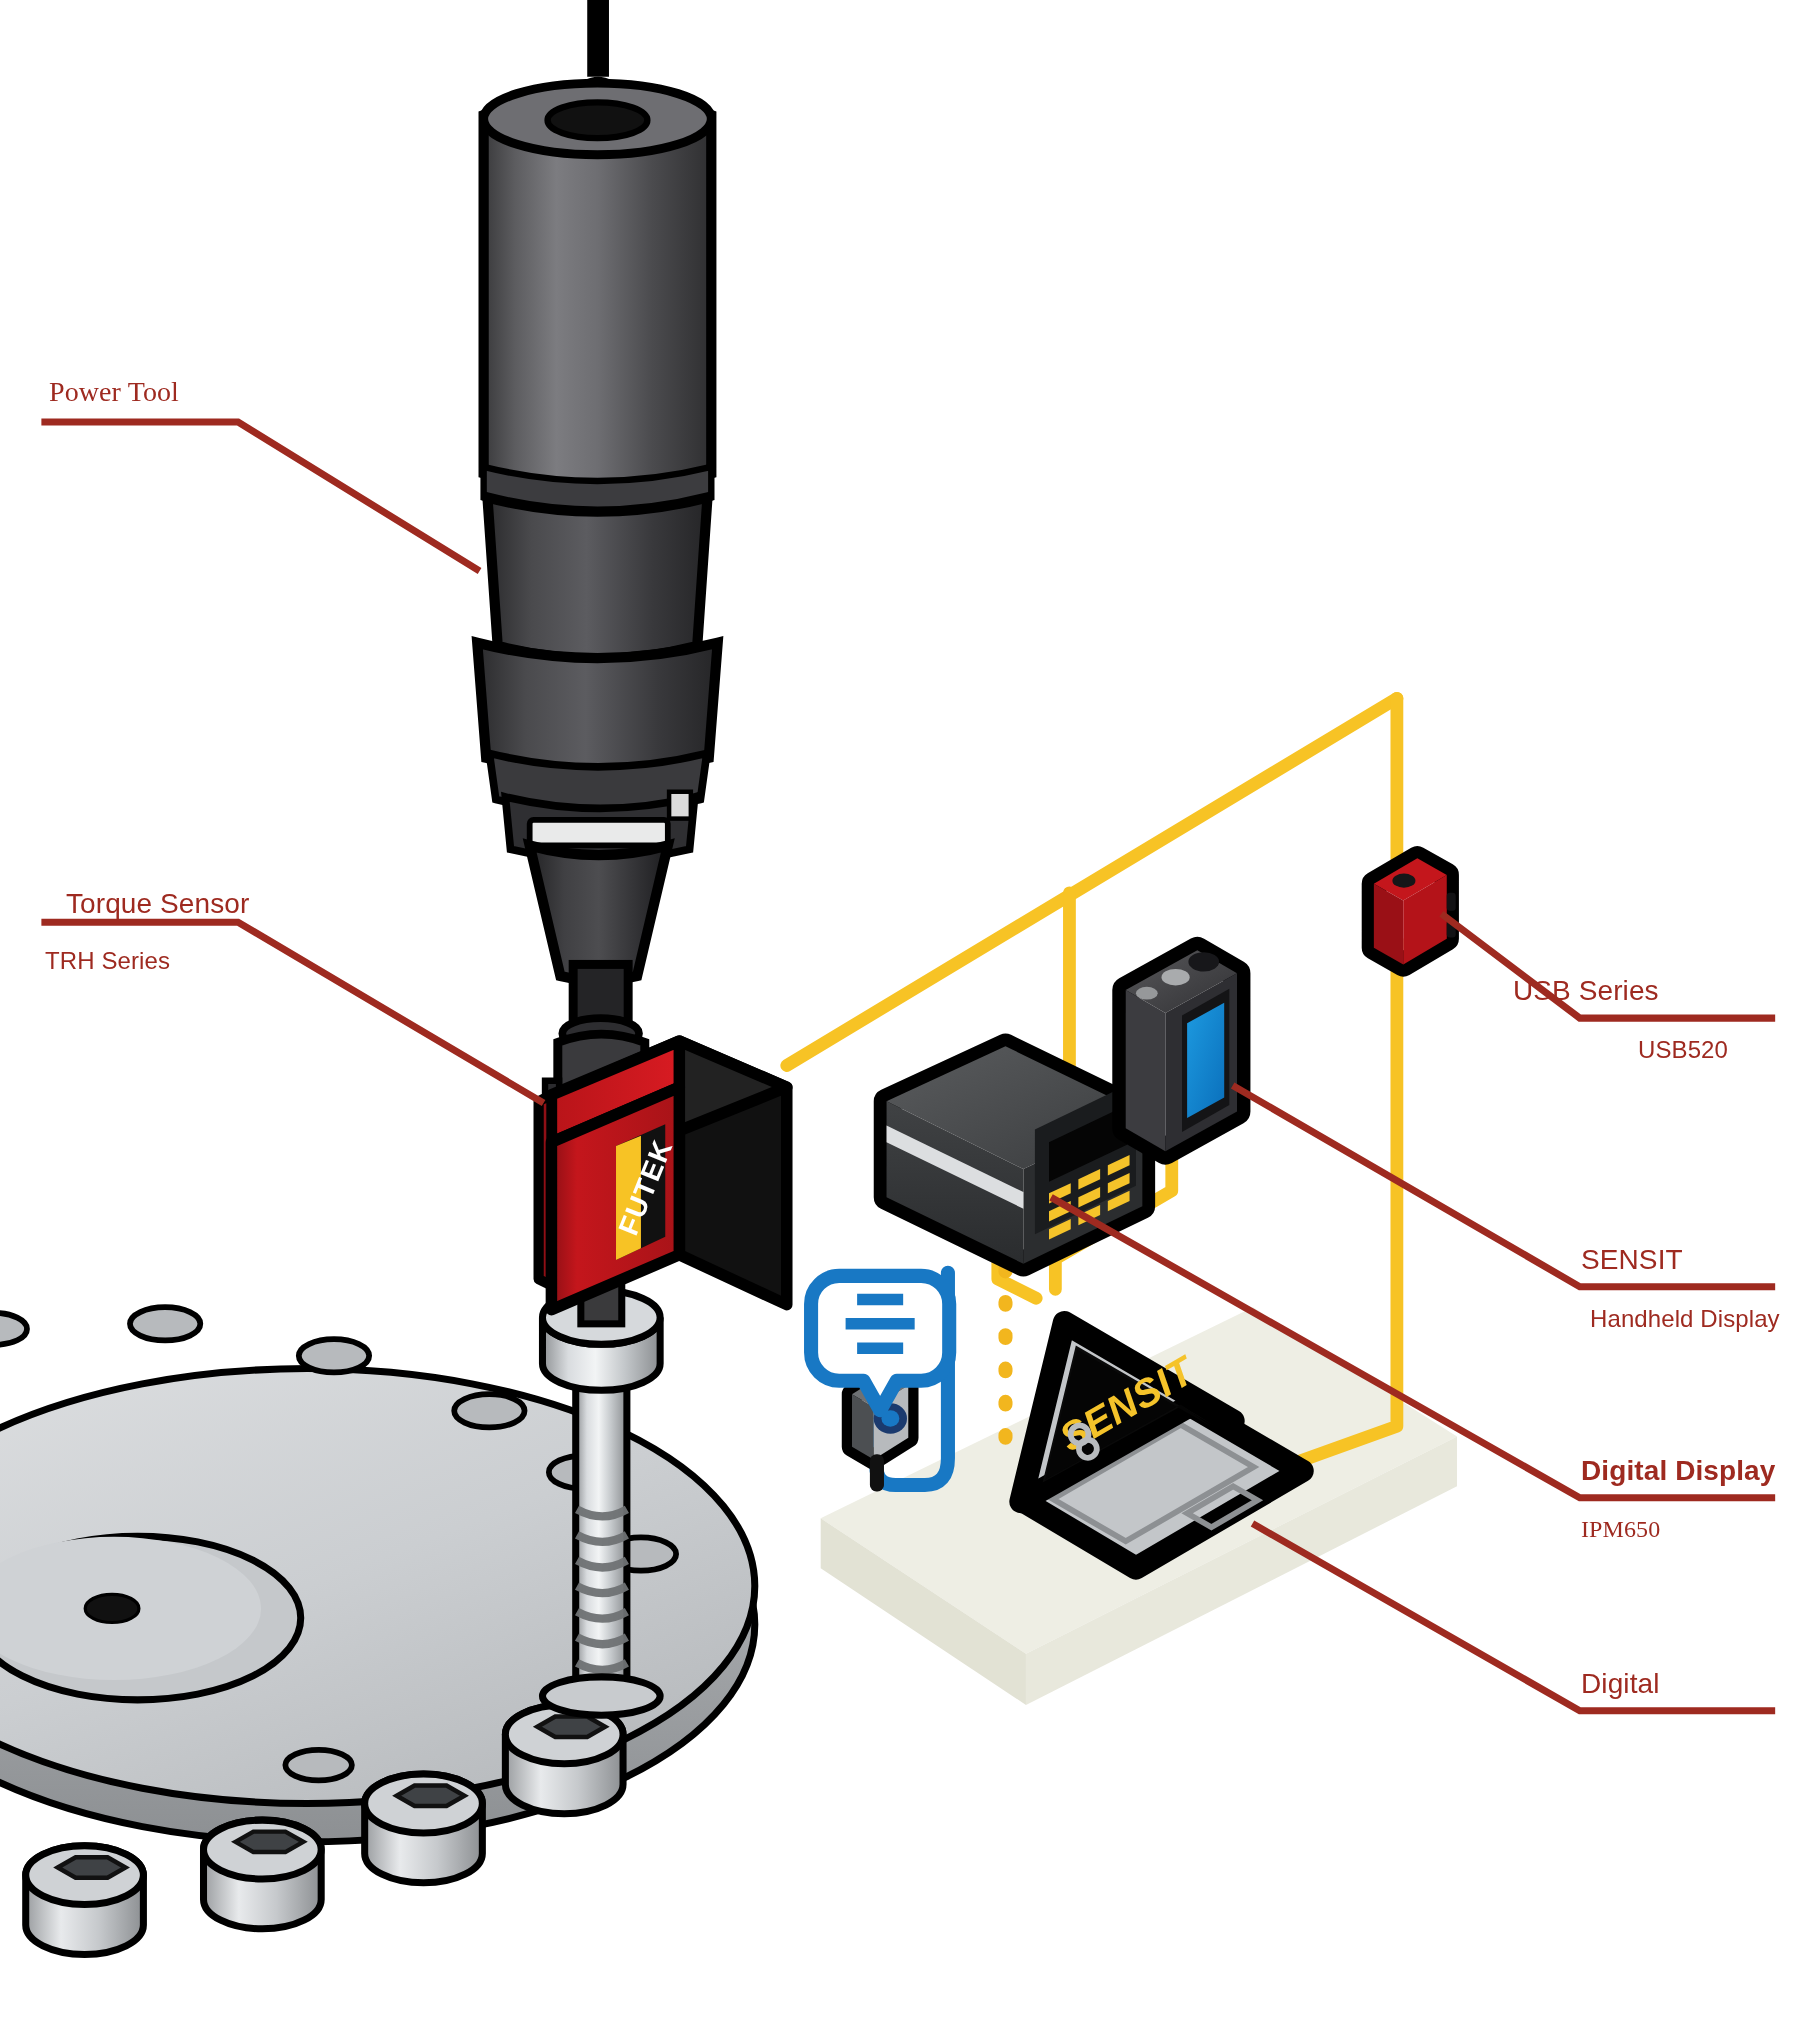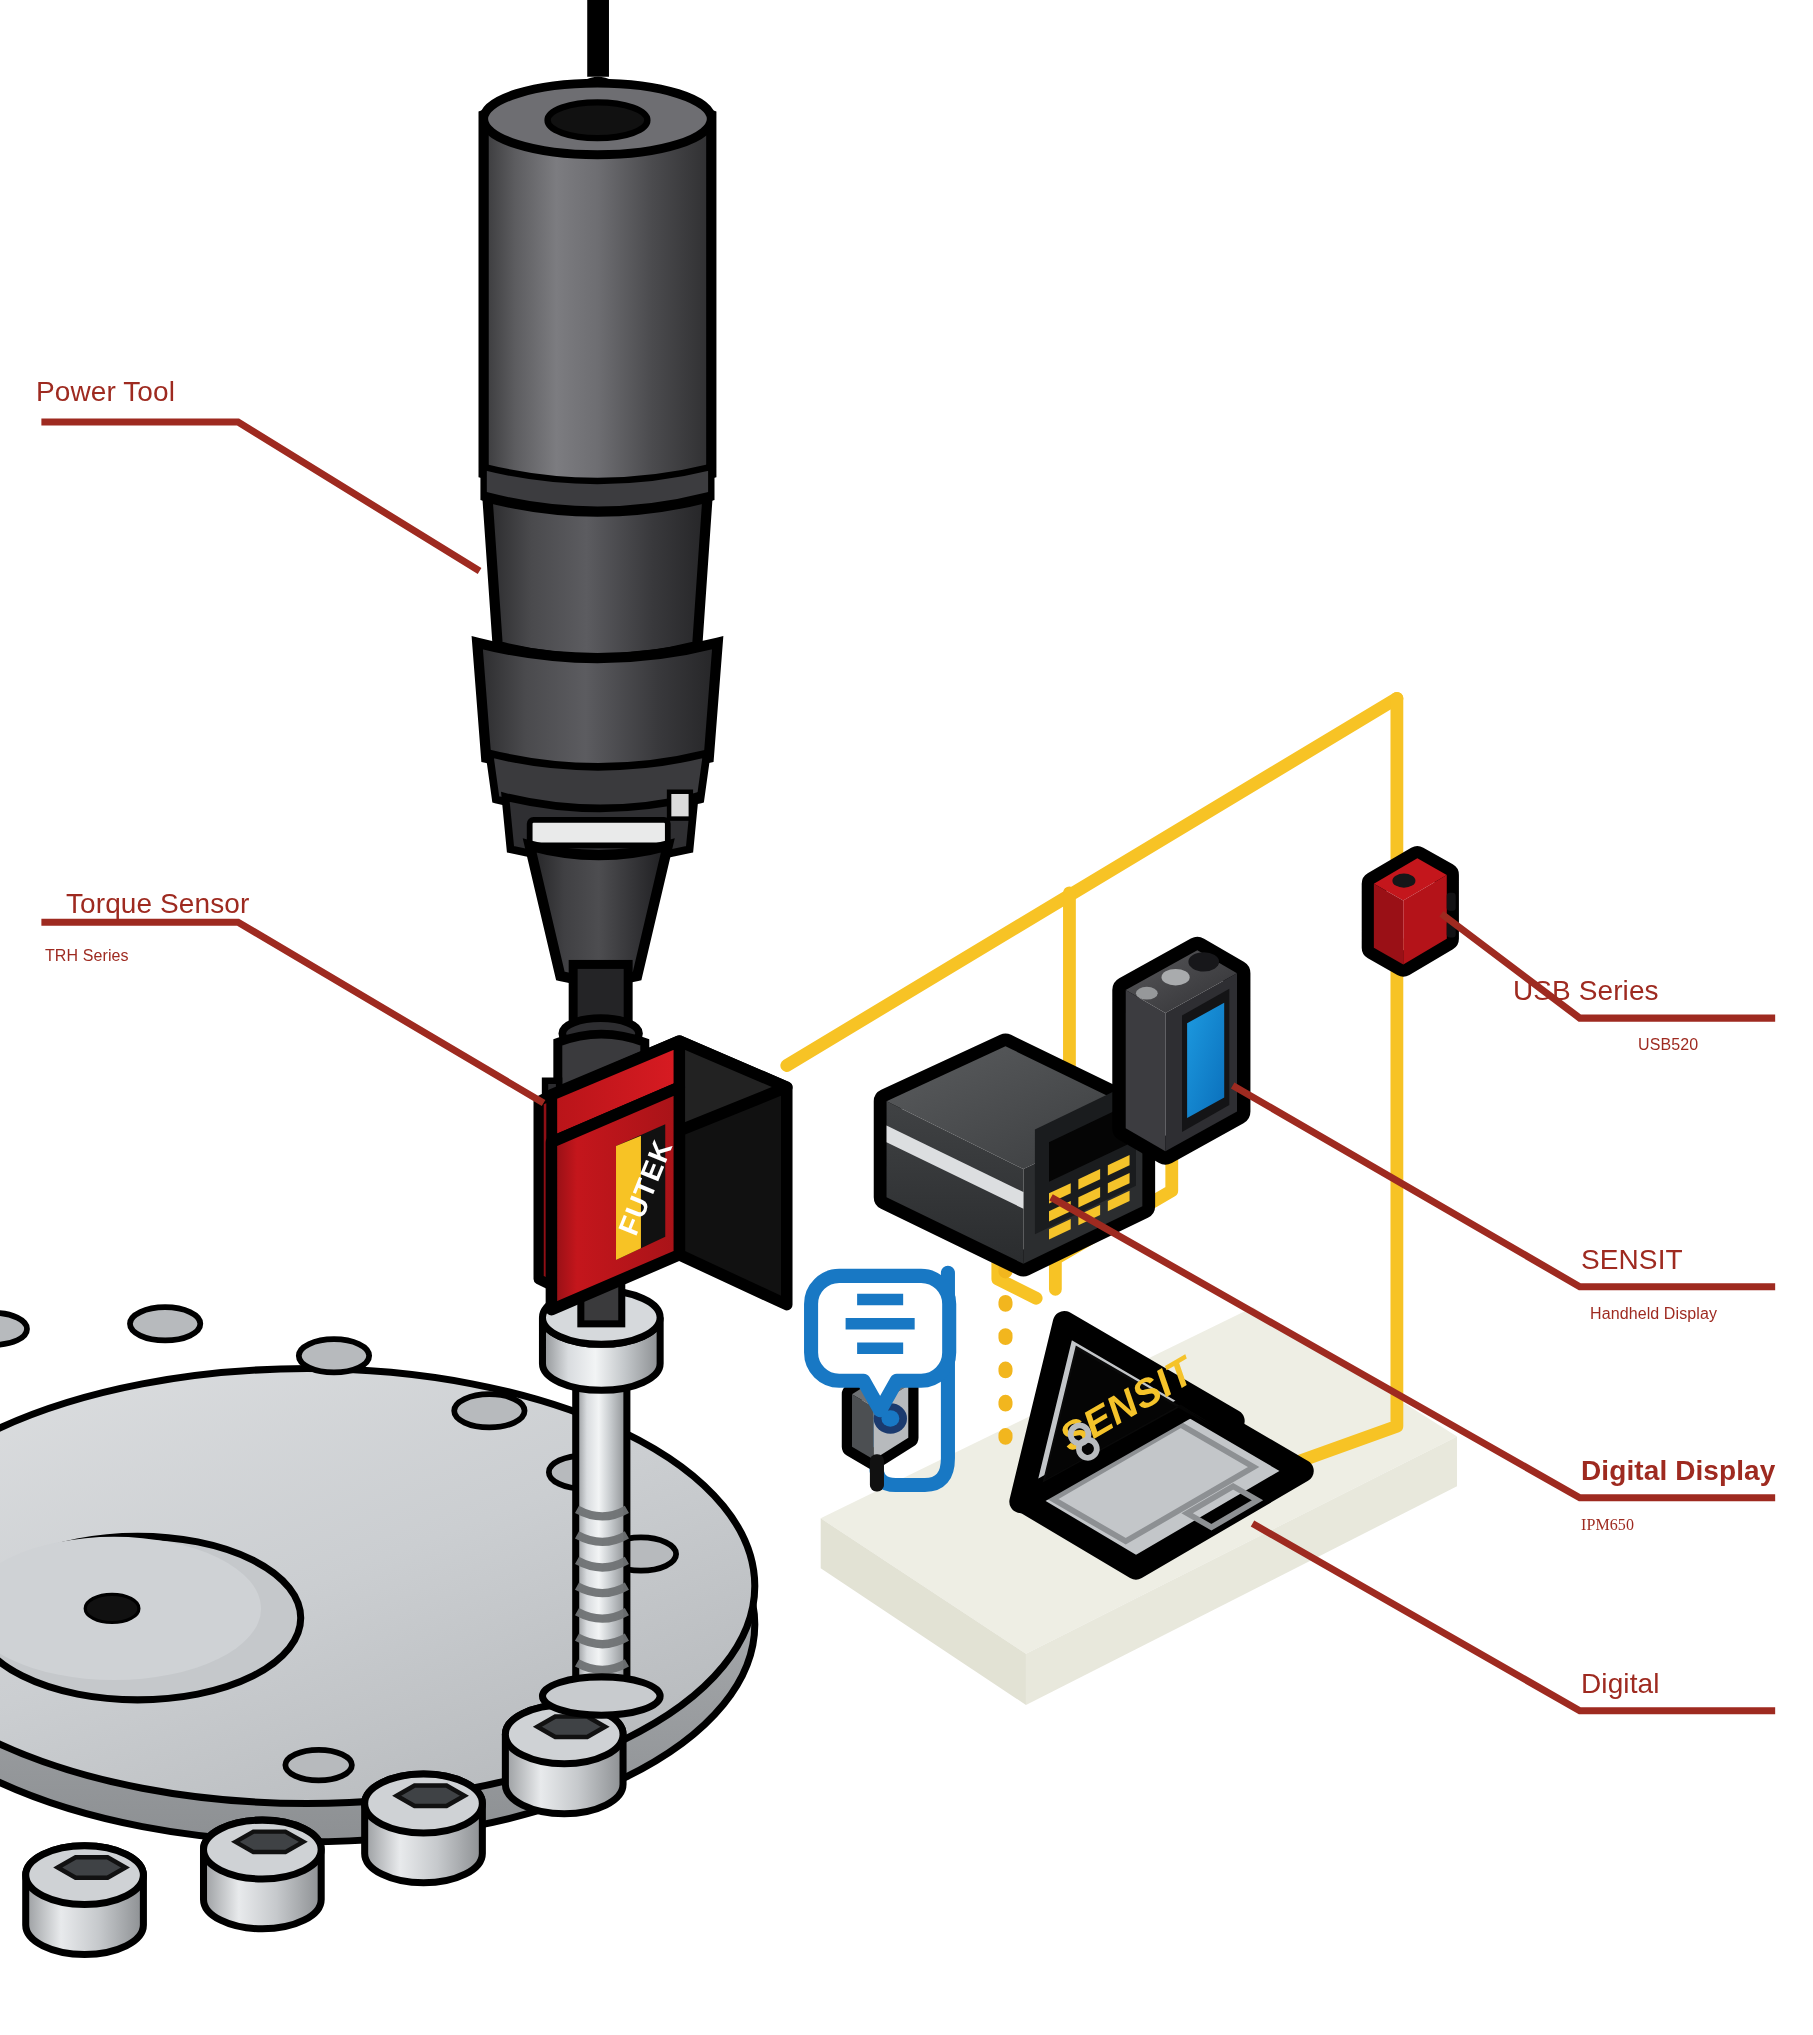--- a/index.html
+++ b/index.html
@@ -6,21 +6,21 @@
   html,body{margin:0;padding:0;background:#ffffff;}
   body{
     width:1814px;height:2035px;
     font-family:"Liberation Sans", sans-serif;
     overflow:hidden;position:relative;
   }
   #stage{position:relative;width:1814px;height:2035px;background:#fff;}
   #art{position:absolute;left:0;top:0;width:1814px;height:2035px;}
   .lbl{position:absolute;color:#9e2a20;white-space:nowrap;}
   .lbl-title{font-size:28px;letter-spacing:0.1px;}
-  .lbl-sub{font-size:16px;letter-spacing:0.1px;}
+  .lbl-sub{font-size:24px;letter-spacing:0.1px;}
 </style>
 </head>
 <body>
 
 <div id="stage">
 
 <svg id="art" viewBox="0 0 2836 3182" xmlns="http://www.w3.org/2000/svg">
   <defs>
     <linearGradient id="gTool" x1="0" y1="0" x2="1" y2="0">
       <stop offset="0" stop-color="#3a3a3c"></stop>
@@ -312,21 +312,21 @@
         <path d="M70 660 L372 660 L745 890"></path>
         <path d="M70 1442 L372 1442 L845 1722"></path>
         <path d="M2770 1592 L2470 1592 L2258 1432"></path>
         <path d="M2770 2012 L2470 2012 L1932 1700"></path>
         <path d="M2770 2342 L2470 2342 L1648 1875"></path>
         <path d="M2770 2675 L2470 2675 L1963 2385"></path>
       </g>
 </svg>
 
 <div id="callouts">
-      <div class="lbl lbl-title" style="left: 36px; top: 376px;">Power Tool</div>
+      <div class="lbl lbl-title" style="left: 49px; top: 376px; font-family: Liberation Serif, serif;">Power Tool</div>
       <div class="lbl lbl-title" style="left: 45px; top: 888px; margin-left: 21px;">Torque Sensor</div>
       <div class="lbl lbl-sub" style="left: 45px; top: 947px;">TRH Series</div>
       <div class="lbl lbl-title" style="left: 1513px; top: 975px;">USB Series</div>
       <div class="lbl lbl-sub" style="left: 1638px; top: 1036px;">USB520</div>
       <div class="lbl lbl-title" style="left: 1581px; top: 1244px;">SENSIT</div>
       <div class="lbl lbl-sub" style="left: 1590px; top: 1305px;">Handheld Display</div>
       <div class="lbl lbl-title" style="left: 1581px; top: 1455px; font-weight: bold;">Digital Display</div>
       <div class="lbl lbl-sub" style="left: 1581px; top: 1516px; font-family: Liberation Serif, serif;">IPM650</div>
       <div class="lbl lbl-title" style="left: 1581px; top: 1668px;">Digital</div>
     </div>

